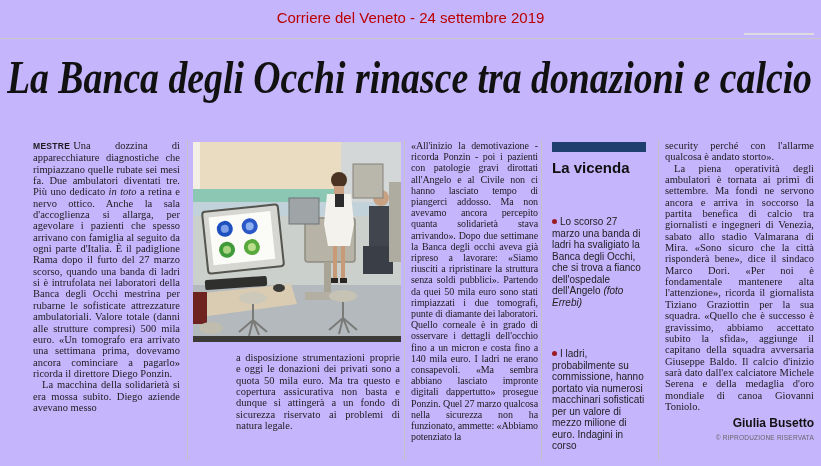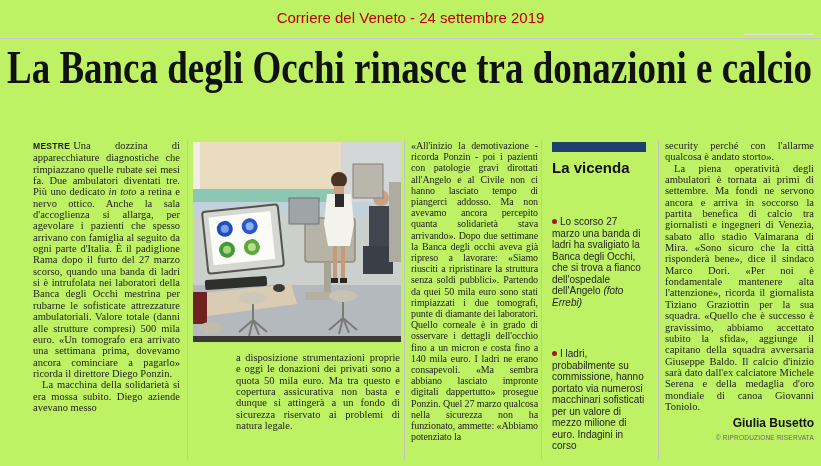--- a/index.html
+++ b/index.html
@@ -1,22 +1,22 @@
 <!DOCTYPE html>
 <html><head>
 <meta charset="utf-8">
 <style>
   html,body{margin:0;padding:0;background:#ffffff;}
-  .page{position:relative;width:821px;height:466px;background:#bef264;overflow:hidden;
+  .page{position:relative;width:821px;height:466px;background:#c4b5fd;overflow:hidden;
         font-family:"Liberation Serif",serif;color:#1c1c1c;}
   .masthead{position:absolute;top:9px;left:0;width:821px;text-align:center;
             font-family:"Liberation Sans",sans-serif;font-size:15px;color:#bb0000;}
   .top-rule{position:absolute;top:38px;left:0;width:821px;height:1px;background:#c9c9c9;}
   .artifact-line{position:absolute;top:33px;left:744px;width:70px;height:2px;background:#dcdcdc;}
-  .headline-wrap{position:absolute;top:40px;left:7px;}
+  .headline-wrap{position:absolute;top:50px;left:7px;font-style:italic;}
   .subhead-wrap{position:absolute;top:92px;left:7px;}
   .body-area{position:absolute;top:140px;left:0;width:821px;height:324px;overflow:hidden;}
   .vrule{position:absolute;top:0;height:320px;width:1px;background:#c4c4c4;}
   .vr1{left:187px;} .vr2{left:404px;} .vr3{left:541px;} .vr4{left:658px;}
   .bodycol{position:absolute;top:0;text-align:justify;font-size:10.5px;line-height:11.35px;}
   .bodycol p{margin:0;}
   .bodycol p.indent{text-indent:9px;}
   .col1{left:33px;width:147px;}
   .col2{left:236px;top:212px;width:164px;}
   .col3{left:411px;width:127px;font-size:10px;line-height:11.2px;letter-spacing:-0.1px;}

